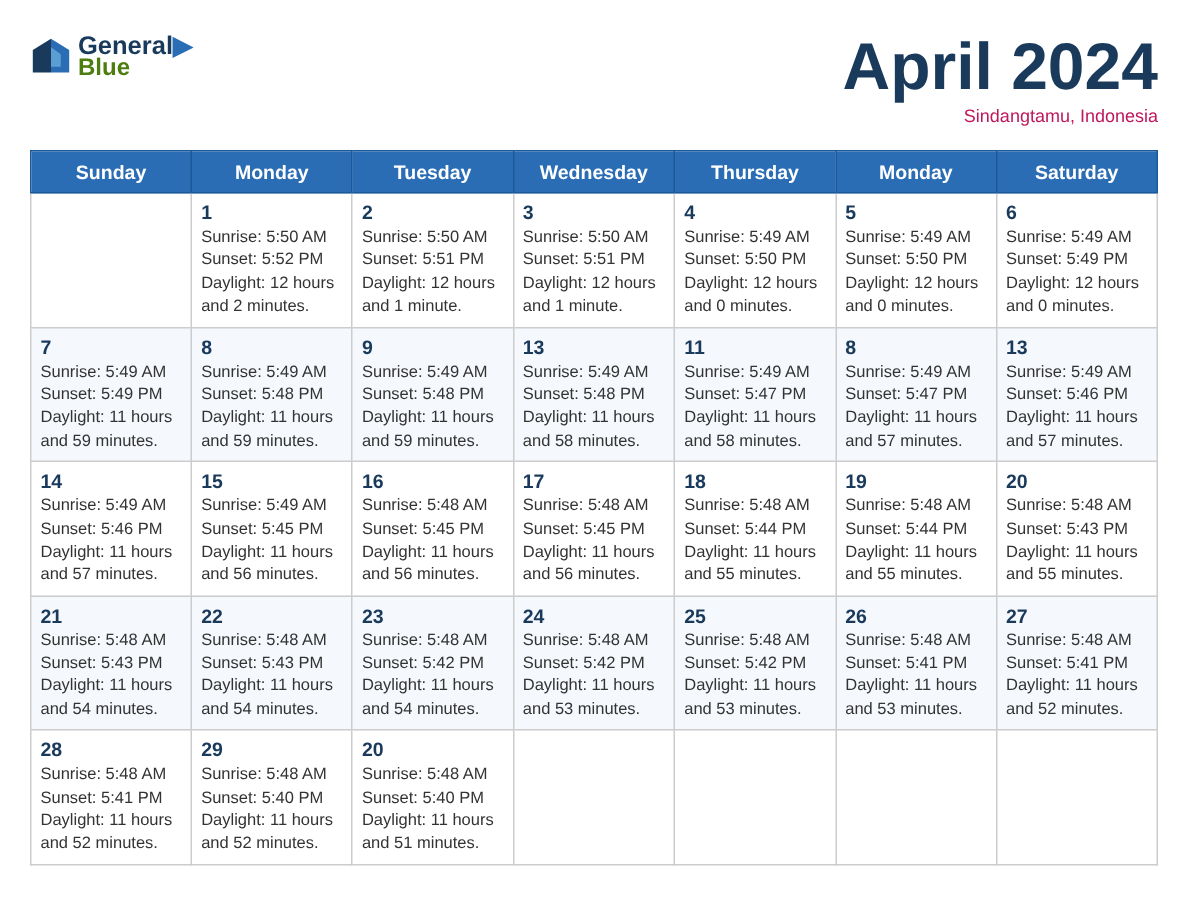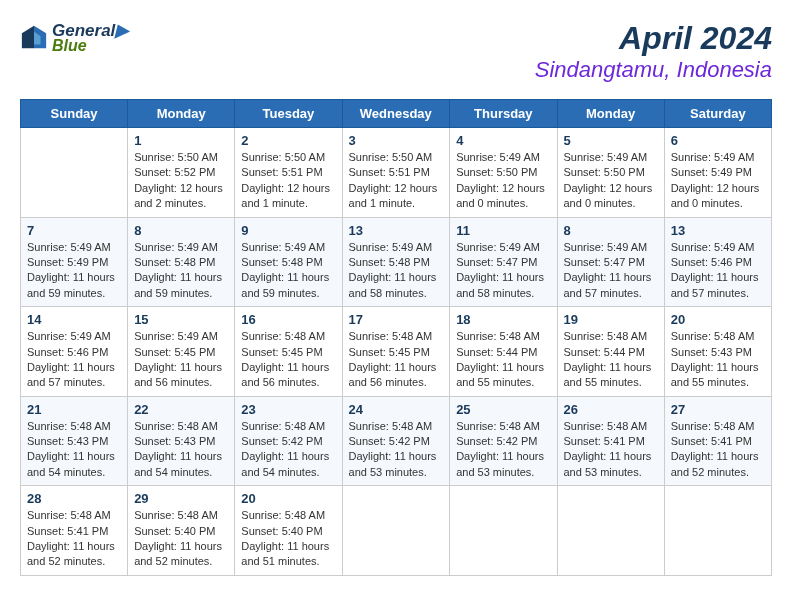--- a/index.html
+++ b/index.html
@@ -8,42 +8,41 @@
       background: #fff;
       width: 792px;
       min-height: 612px;
       padding: 20px;
     }
     .header {
       display: flex;
       justify-content: space-between;
       align-items: flex-start;
       margin-bottom: 16px;
-      font-style: italic;
     }
     .logo {
       display: flex;
       align-items: center;
       gap: 4px;
     }
     .logo-icon {
       width: 28px;
       height: 28px;
     }
     .title-block {
       text-align: right;
     }
     .month-title {
-      font-size: 32px;
+      font-size: 44px;
       font-weight: bold;
       color: #1a3a5c;
     }
     .subtitle {
-      font-size: 22px;
-      color: #6d28d9;
+      font-size: 12px;
+      color: #be185d;
     }
     .calendar {
       width: 100%;
       border-collapse: collapse;
       font-size: 11px;
     }
     .calendar th {
       background-color: #2a6db5;
       color: #fff;
       text-align: center;

